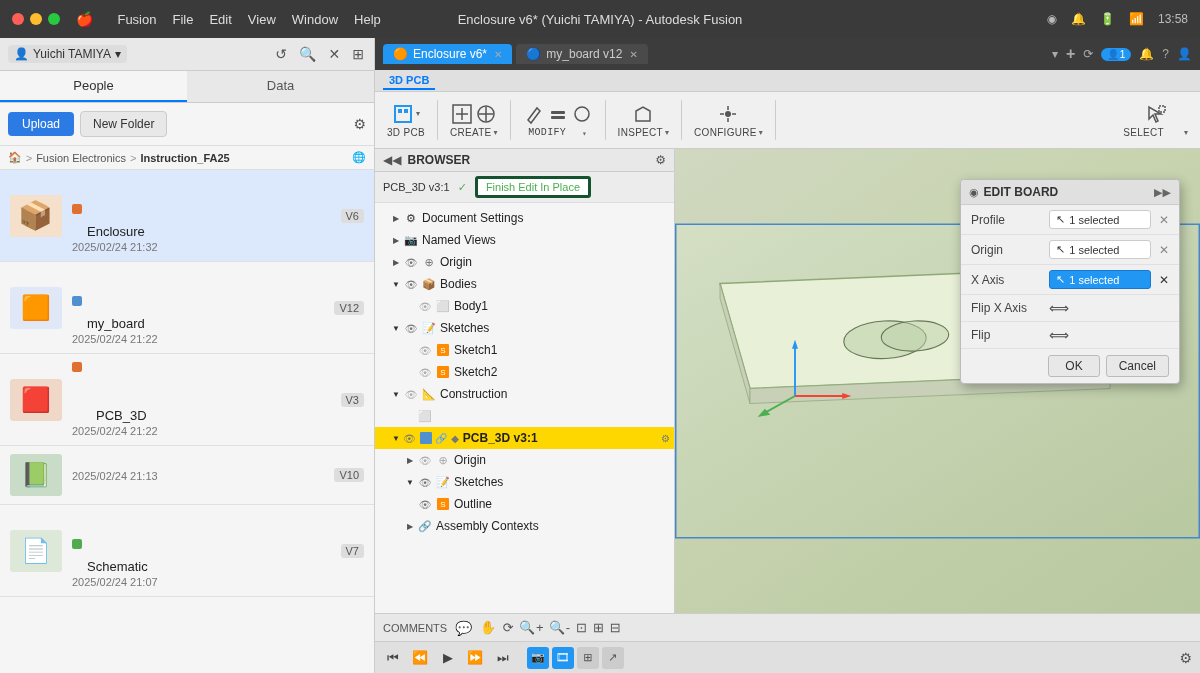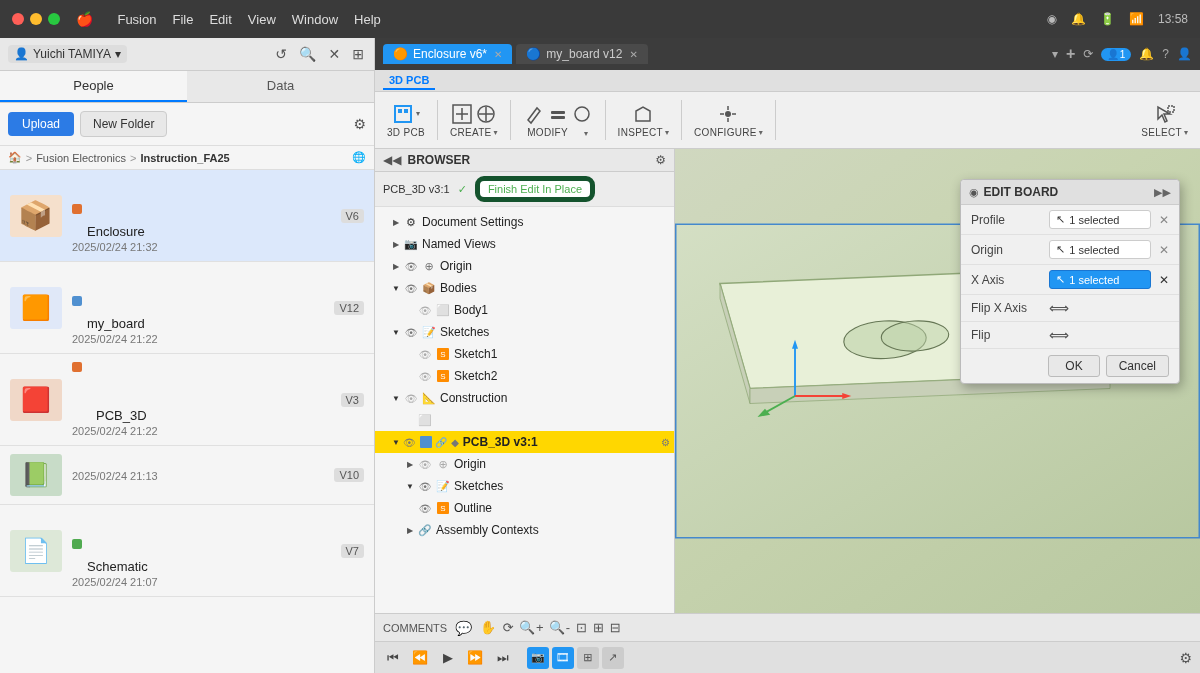--- a/index.html
+++ b/index.html
@@ -402,23 +402,23 @@
       align-items: center;
       padding: 4px 8px;
       font-size: 11px;
       background: #ececec;
       border-bottom: 1px solid #ddd;
       gap: 4px;
       color: #333;
     }
     .finish-btn {
       background: white;
-      border: 5px solid #14532d;
+      border: 3px solid #14532d;
       color: #4CAF50;
-      border-radius: 9px;
+      border-radius: 3px;
       padding: 2px 8px;
       font-size: 11px;
       cursor: pointer;
       display: flex;
       align-items: center;
       gap: 3px;
     }
     .browser-tree {
       flex: 1;
       overflow-y: auto;
@@ -668,20 +668,21 @@
     <span style="font-size:14px;color:#ccc;">🍎</span>
     <div class="titlebar-menu">
       <span>Fusion</span>
       <span>File</span>
       <span>Edit</span>
       <span>View</span>
       <span>Window</span>
       <span>Help</span>
     </div>
   </div>
+  <div class="titlebar-center">Enclosure v6* (Yuichi TAMIYA) - Autodesk Fusion</div>
   <div class="titlebar-right">
     <span>◉</span>
     <span>🔔</span>
     <span>🔋</span>
     <span>📶</span>
     <span>13:58</span>
   </div>
 </div>
 
 <div class="main-layout">
@@ -874,21 +875,21 @@
                 <rect x="4" y="8" width="14" height="3" fill="#555" rx="1"></rect>
                 <rect x="4" y="13" width="14" height="3" fill="#555" rx="1"></rect>
               </svg>
             </div>
             <div class="toolbar-icon">
               <svg width="22" height="22" viewBox="0 0 22 22">
                 <circle cx="11" cy="11" r="7" fill="none" stroke="#555" stroke-width="1.5"></circle>
               </svg>
             </div>
           </div>
-          <div style="display:flex;align-items:flex-end;gap:16px;">
+          <div style="display:flex;align-items:flex-end;gap:16px;font-family:Liberation Mono, monospace;">
             <span class="label">MODIFY</span>
             <span class="toolbar-dropdown-arrow">▾</span>
           </div>
         </div>
 
         <div class="toolbar-divider"></div>
 
         <div class="toolbar-group">
           <div class="icon-area">
             <div class="toolbar-icon">
@@ -924,21 +925,21 @@
 
         <div class="toolbar-group select-group">
           <div class="icon-area">
             <div class="toolbar-icon">
               <svg width="22" height="22" viewBox="0 0 22 22">
                 <path d="M4 4 L4 16 L8 12 L11 19 L13 18 L10 11 L16 11 Z" fill="none" stroke="#555" stroke-width="1.5"></path>
                 <rect x="14" y="3" width="6" height="6" fill="none" stroke="#555" stroke-width="1.5" stroke-dasharray="2,1"></rect>
               </svg>
             </div>
           </div>
-          <div style="display:flex;align-items:center;gap:2px;">
+          <div style="display:flex;align-items:center;gap:20px;">
             <span class="label">SELECT</span>
             <span class="toolbar-dropdown-arrow">▾</span>
           </div>
         </div>
       </div>
     </div>
 
     <div class="content-area">
 
       <div class="browser-panel">

